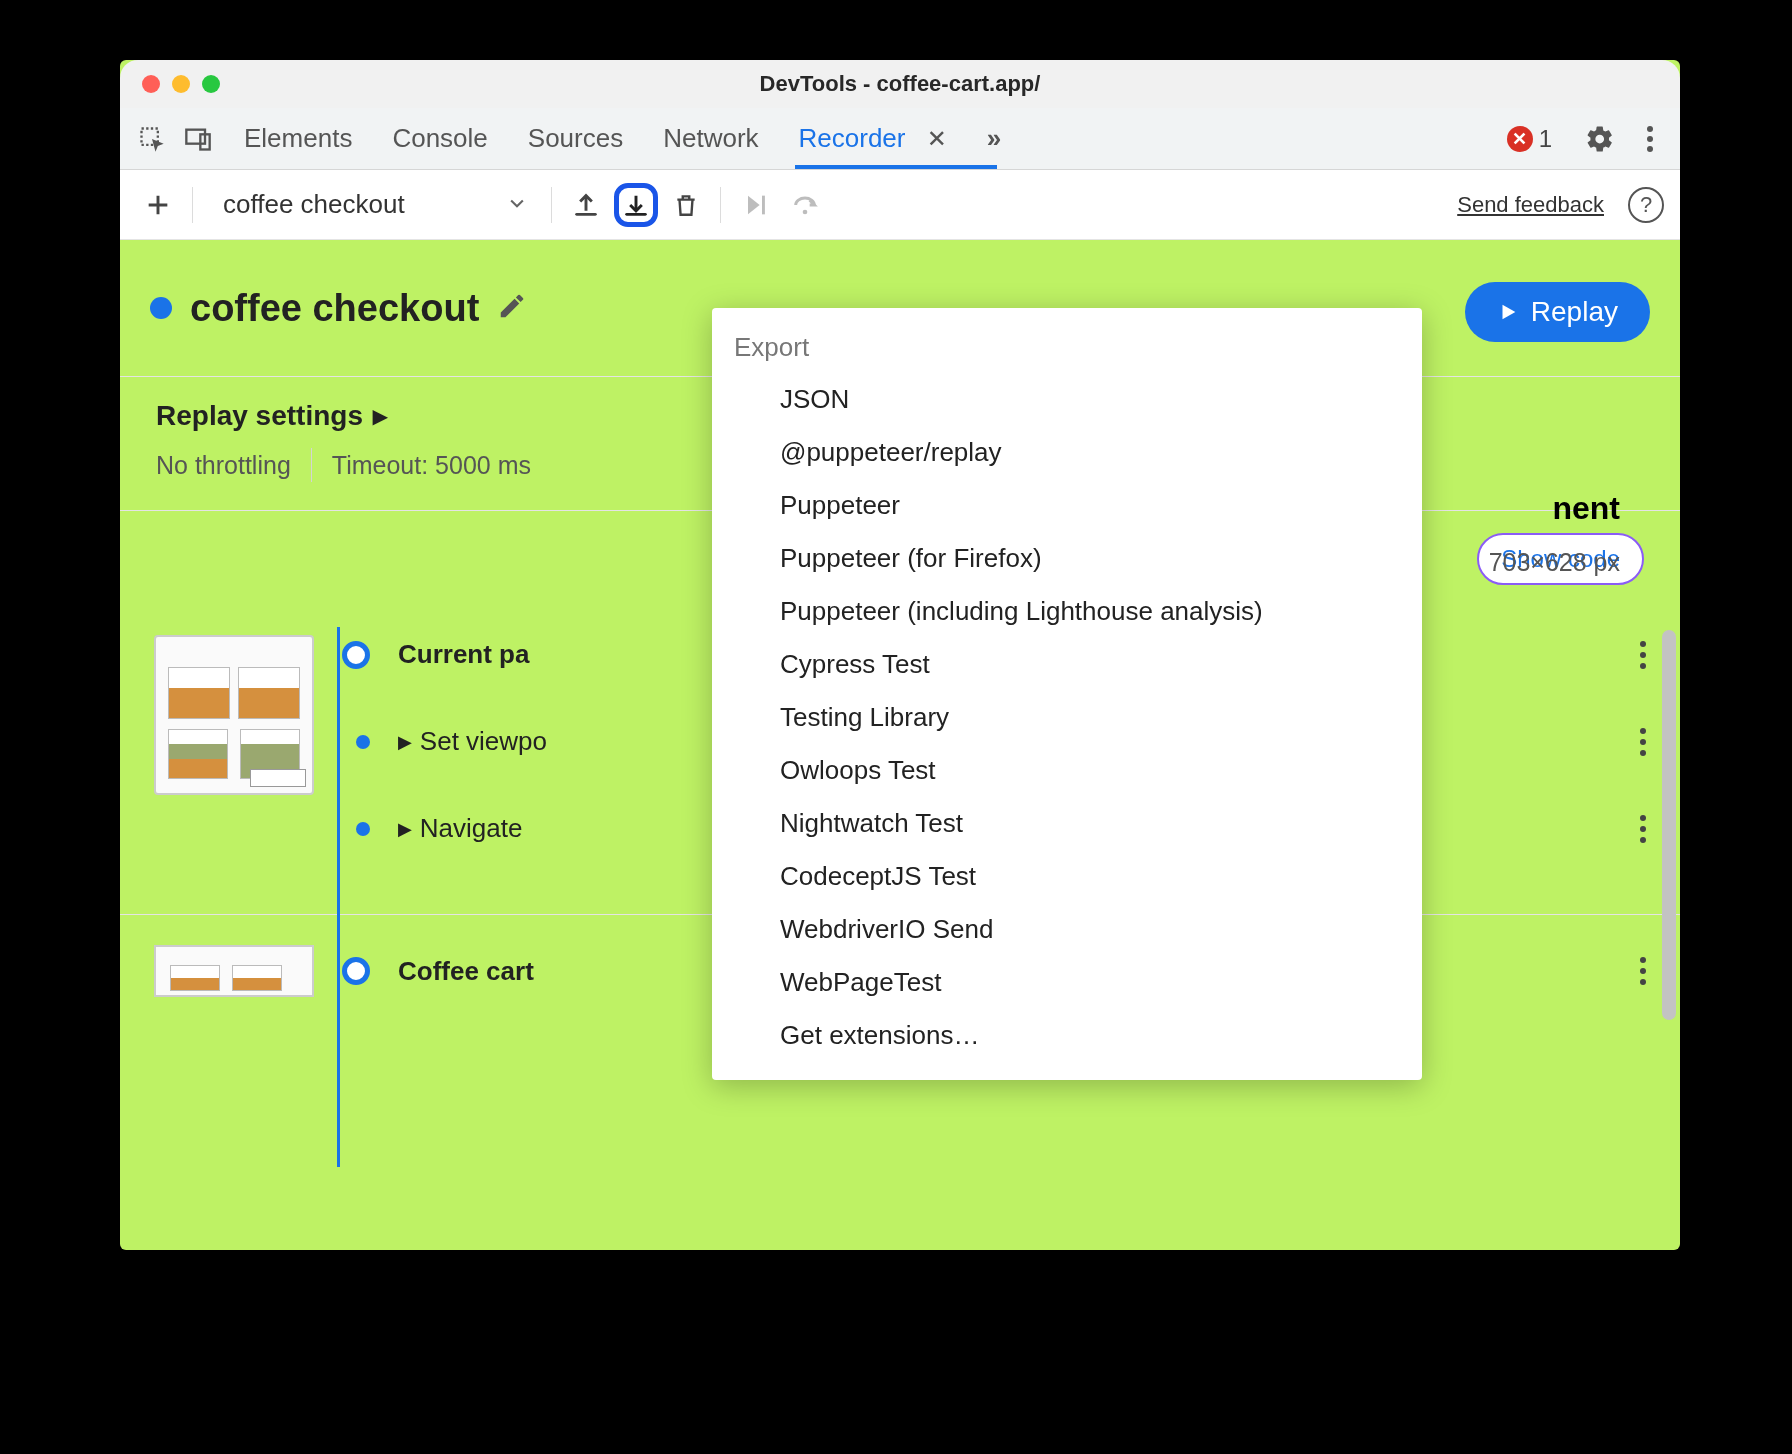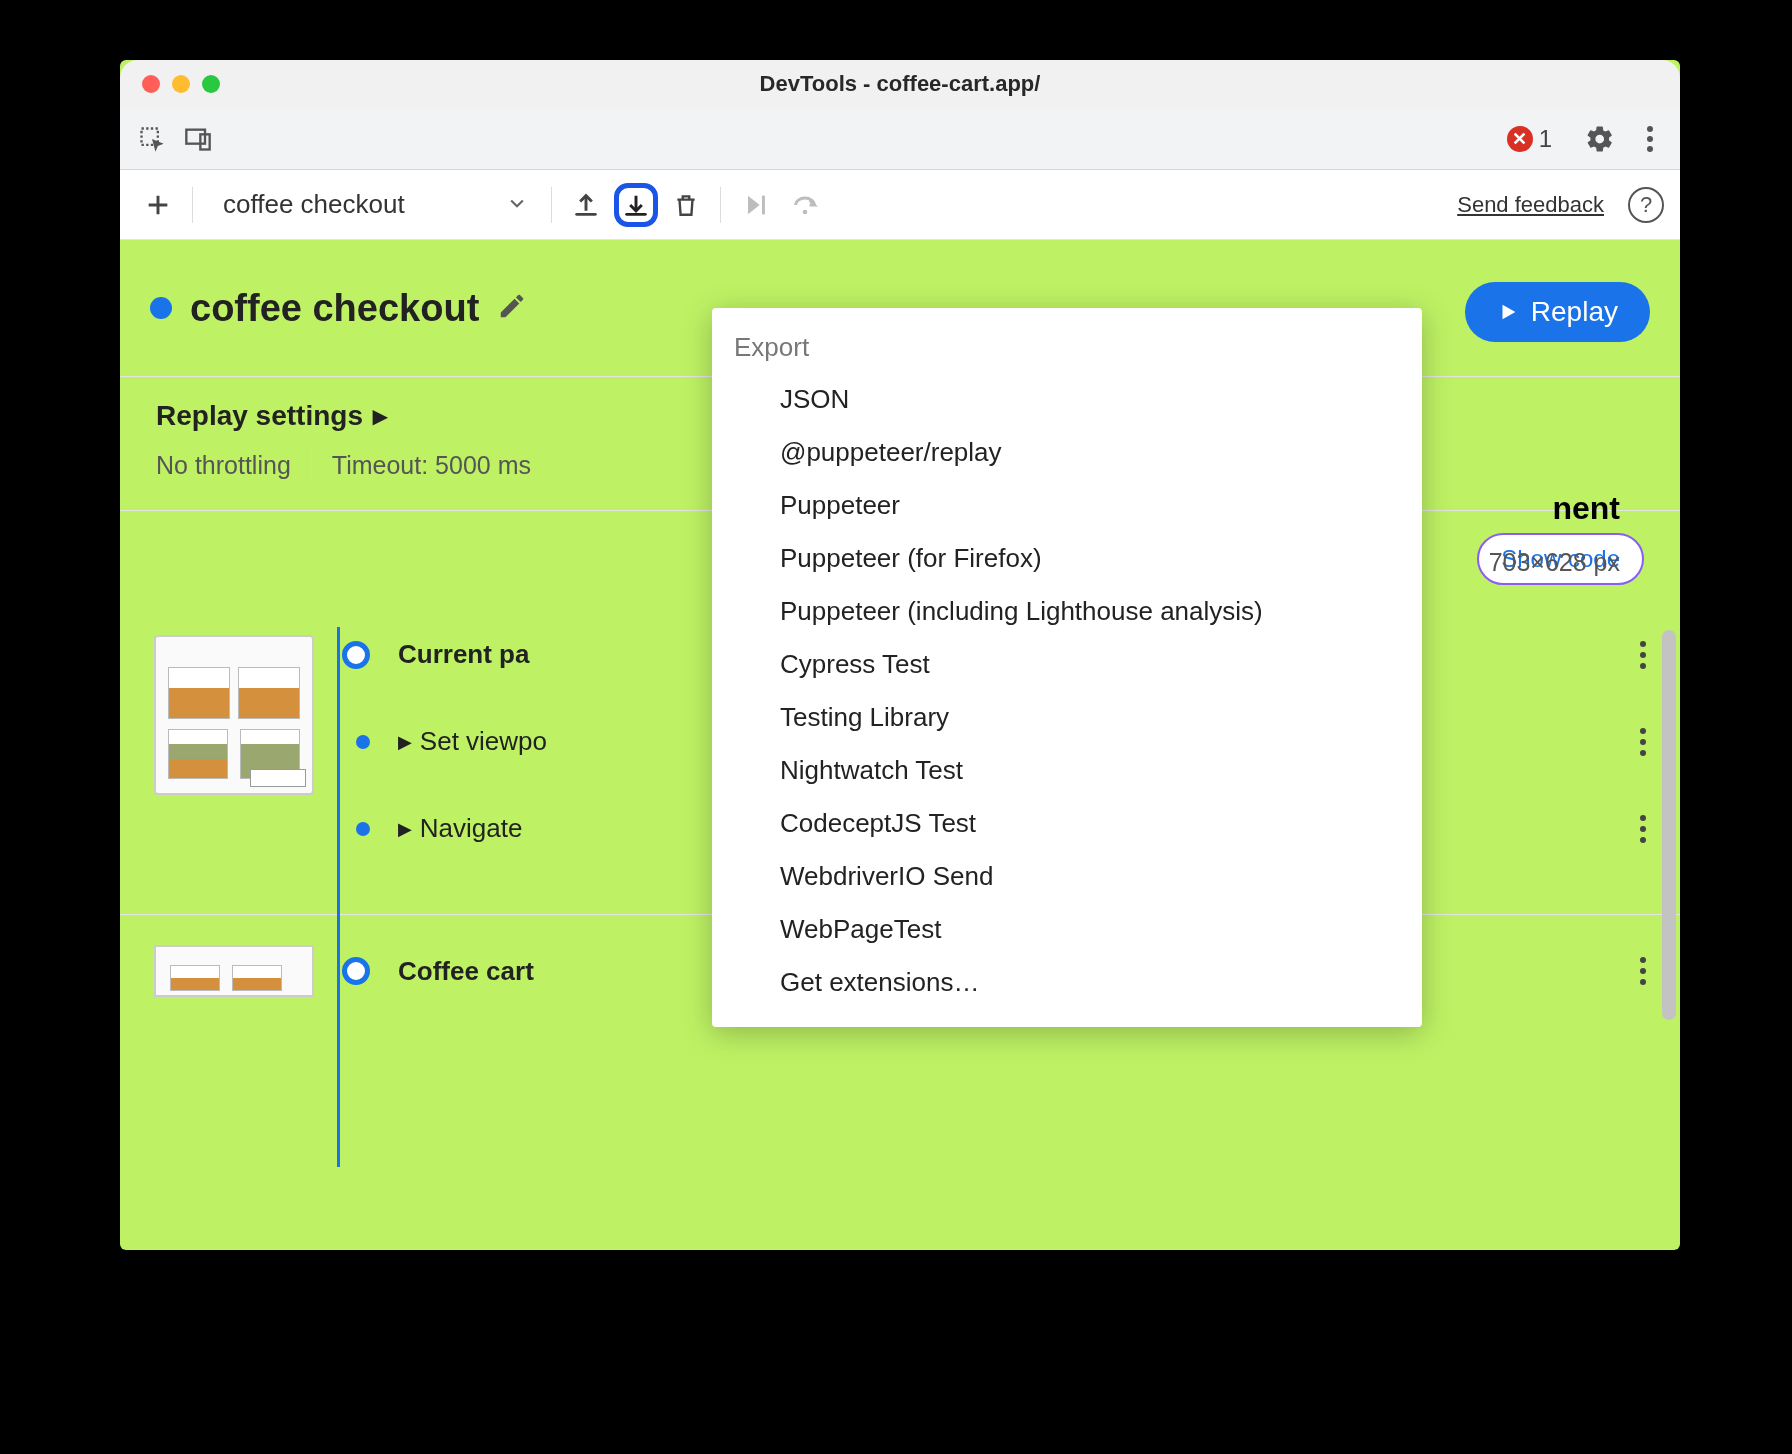--- a/index.html
+++ b/index.html
@@ -288,20 +288,31 @@
       <svg width="28" height="28" viewBox="0 0 24 24" fill="none" stroke="#555" stroke-width="2">
         <rect x="3" y="3" width="14" height="14" stroke-dasharray="2 2"></rect>
         <path d="M12 12 L22 16 L17 18 L15 23 Z" fill="#555" stroke="none"></path>
       </svg>
     </div>
     <div class="icon-btn">
       <svg width="28" height="28" viewBox="0 0 24 24" fill="none" stroke="#555" stroke-width="2">
         <rect x="2" y="4" width="16" height="12"></rect>
         <rect x="14" y="8" width="8" height="13"></rect>
       </svg>
+    </div>
+    <div class="tabs">
+      <div class="tab">Elements</div>
+      <div class="tab">Console</div>
+      <div class="tab">Sources</div>
+      <div class="tab">Network</div>
+      <div class="tab active">
+        <span>Recorder</span>
+        <span class="tab-close">✕</span>
+      </div>
+      <div class="tab" style="font-weight:700;">»</div>
     </div>
     <div class="spacer"></div>
     <div class="err-badge">
       <div class="err-circle">✕</div>
       <span>1</span>
     </div>
     <div class="icon-btn gear" style="margin-left:20px;">
       <svg viewBox="0 0 24 24">
           <path d="M19.14,12.94a7.07,7.07,0,0,0,.05-.94,7.07,7.07,0,0,0-.05-.94l2.11-1.65a.5.5,0,0,0,.12-.64l-2-3.46a.5.5,0,0,0-.61-.22l-2.49,1a7,7,0,0,0-1.63-.94l-.38-2.65A.5.5,0,0,0,13.77,2H9.77a.5.5,0,0,0-.49.42L8.9,5.07a7,7,0,0,0-1.63.94l-2.49-1a.5.5,0,0,0-.61.22l-2,3.46a.5.5,0,0,0,.12.64L4.4,11.06a7.07,7.07,0,0,0-.05.94,7.07,7.07,0,0,0,.05.94L2.29,14.59a.5.5,0,0,0-.12.64l2,3.46a.5.5,0,0,0,.61.22l2.49-1a7,7,0,0,0,1.63.94l.38,2.65a.5.5,0,0,0,.49.42h4a.5.5,0,0,0,.49-.42l.38-2.65a7,7,0,0,0,1.63-.94l2.49,1a.5.5,0,0,0,.61-.22l2-3.46a.5.5,0,0,0-.12-.64ZM11.77,15.5A3.5,3.5,0,1,1,15.27,12,3.5,3.5,0,0,1,11.77,15.5Z"></path>
         </svg>
@@ -476,20 +487,21 @@
 
   <div class="dropdown">
     <div class="dd-header">Export</div>
     <div class="dd-item">JSON</div>
     <div class="dd-item">@puppeteer/replay</div>
     <div class="dd-item">Puppeteer</div>
     <div class="dd-item">Puppeteer (for Firefox)</div>
     <div class="dd-item">Puppeteer (including Lighthouse analysis)</div>
     <div class="dd-item">Cypress Test</div>
     <div class="dd-item">Testing Library</div>
+    <div class="dd-item">Owloops Test</div>
     <div class="dd-item">Nightwatch Test</div>
     <div class="dd-item">CodeceptJS Test</div>
     <div class="dd-item">WebdriverIO Send</div>
     <div class="dd-item">WebPageTest</div>
     <div class="dd-item">Get extensions…</div>
   </div>
 
 </div>
 
 </body></html>

